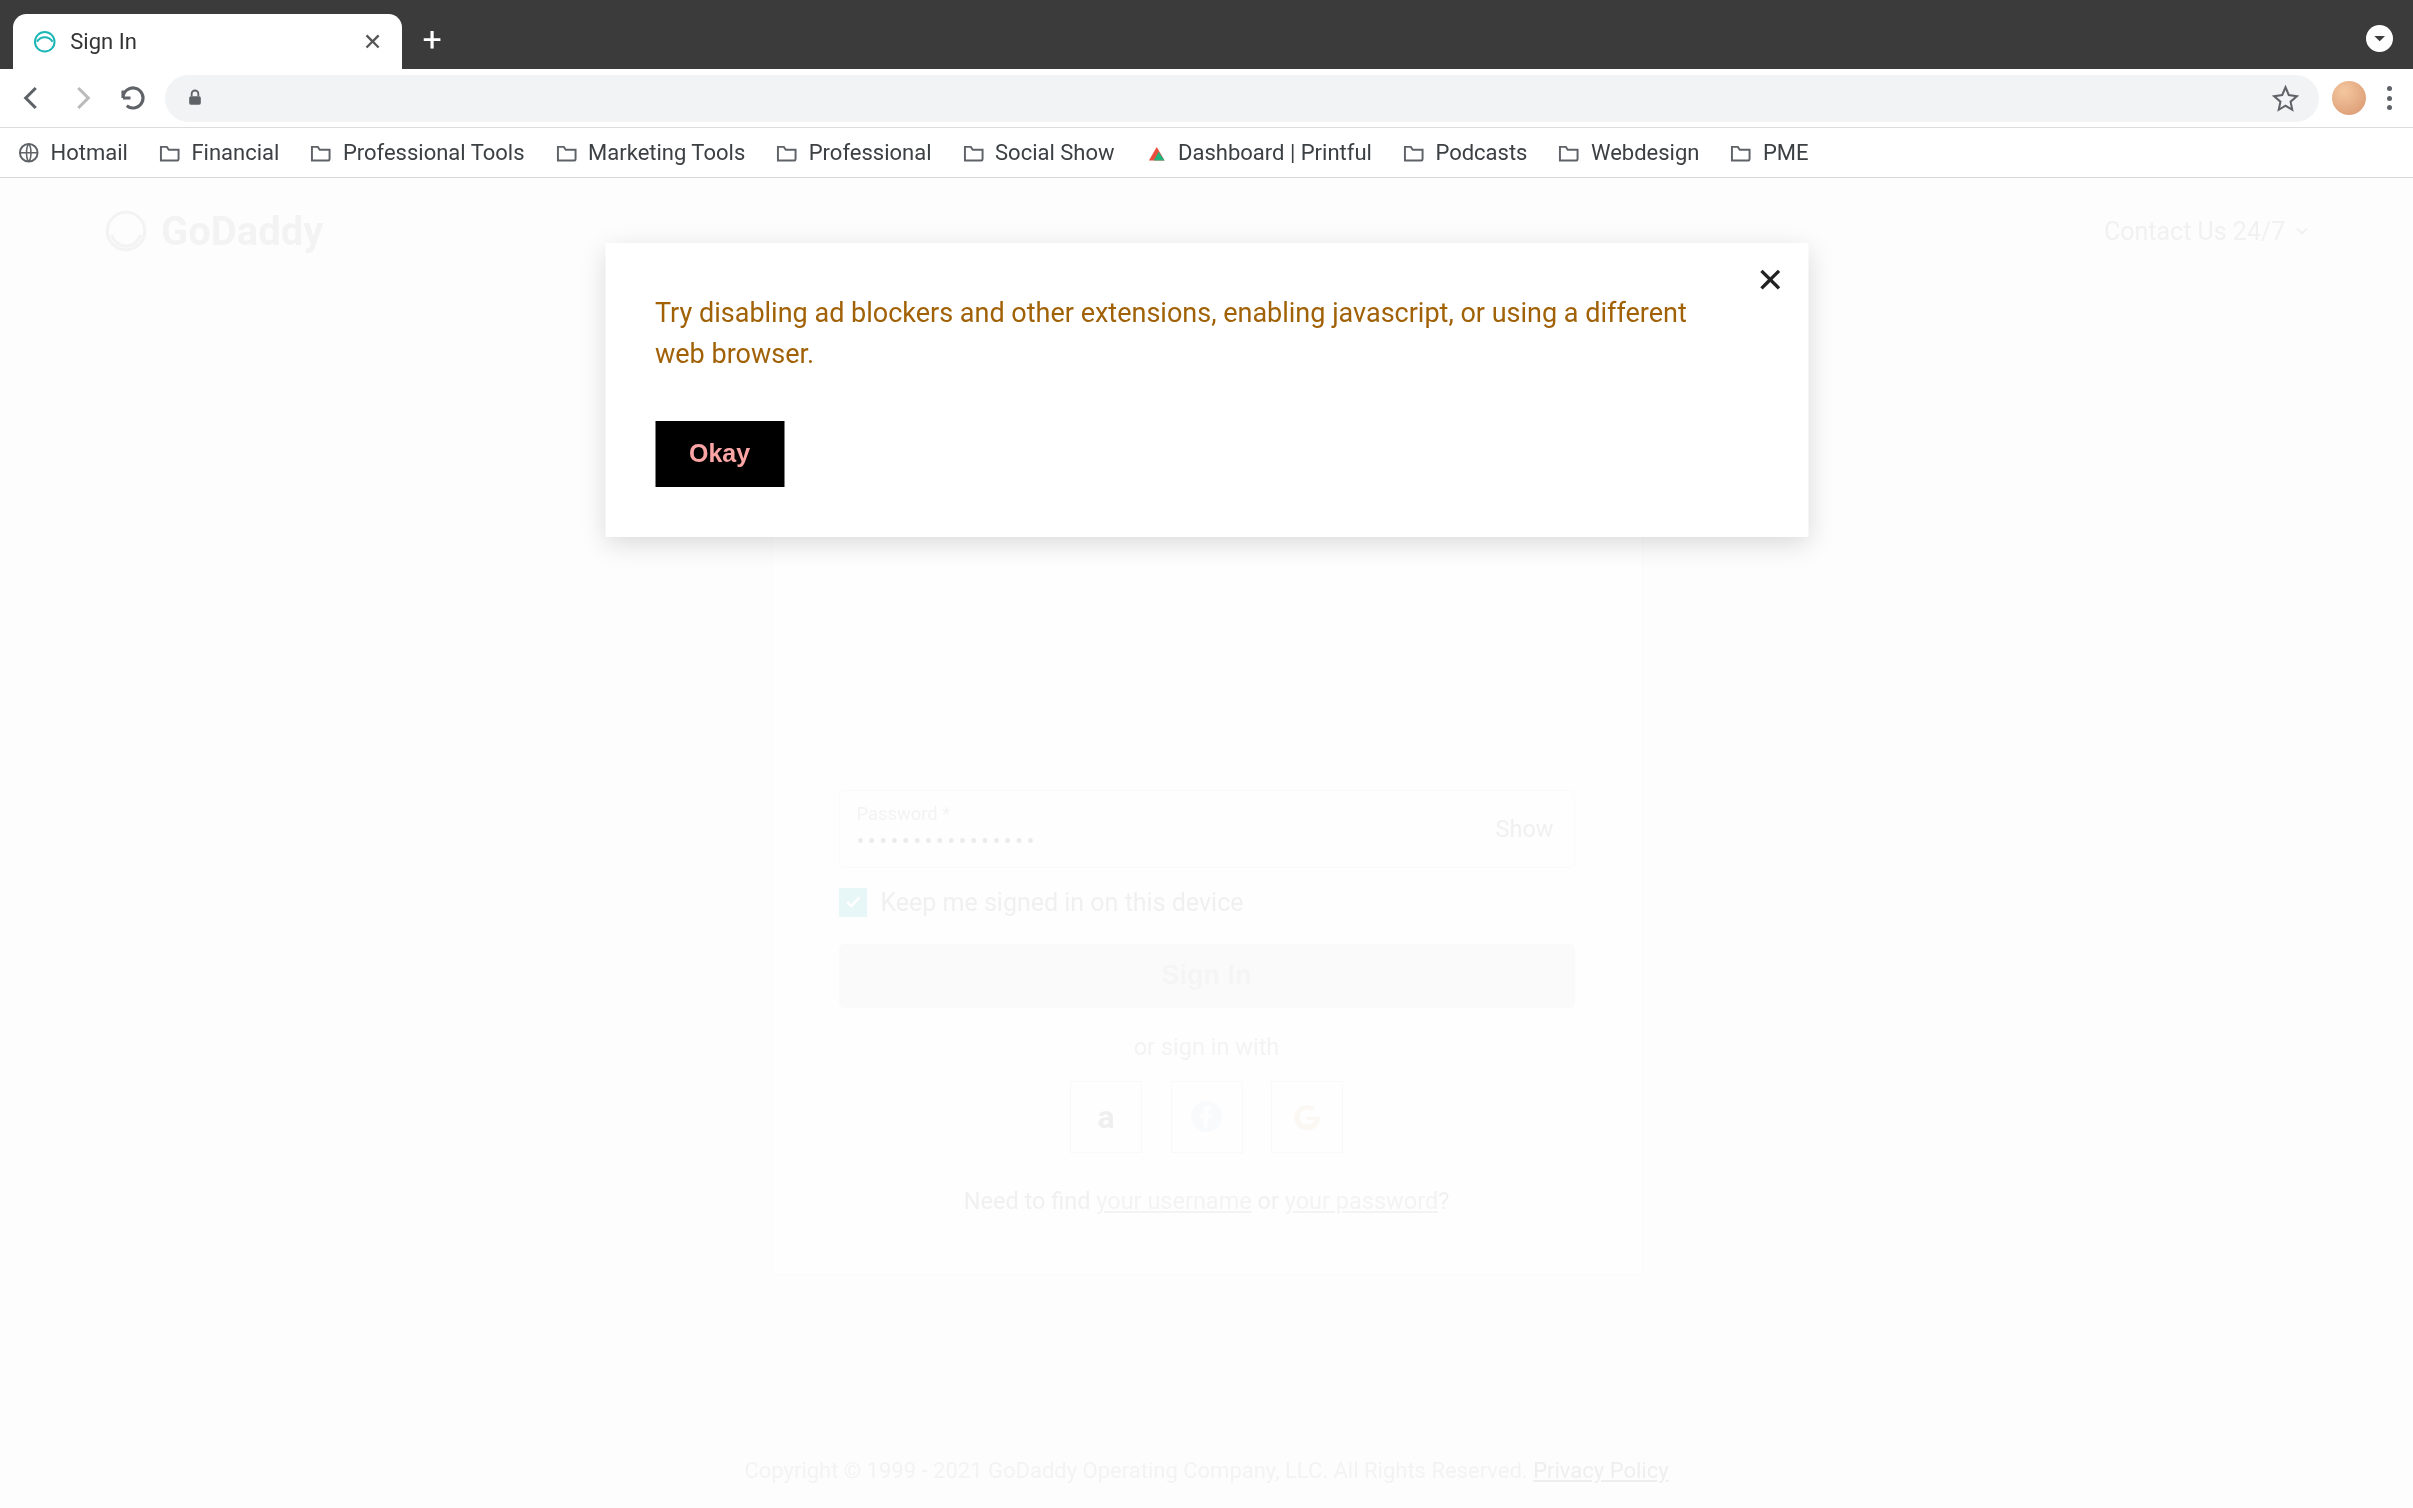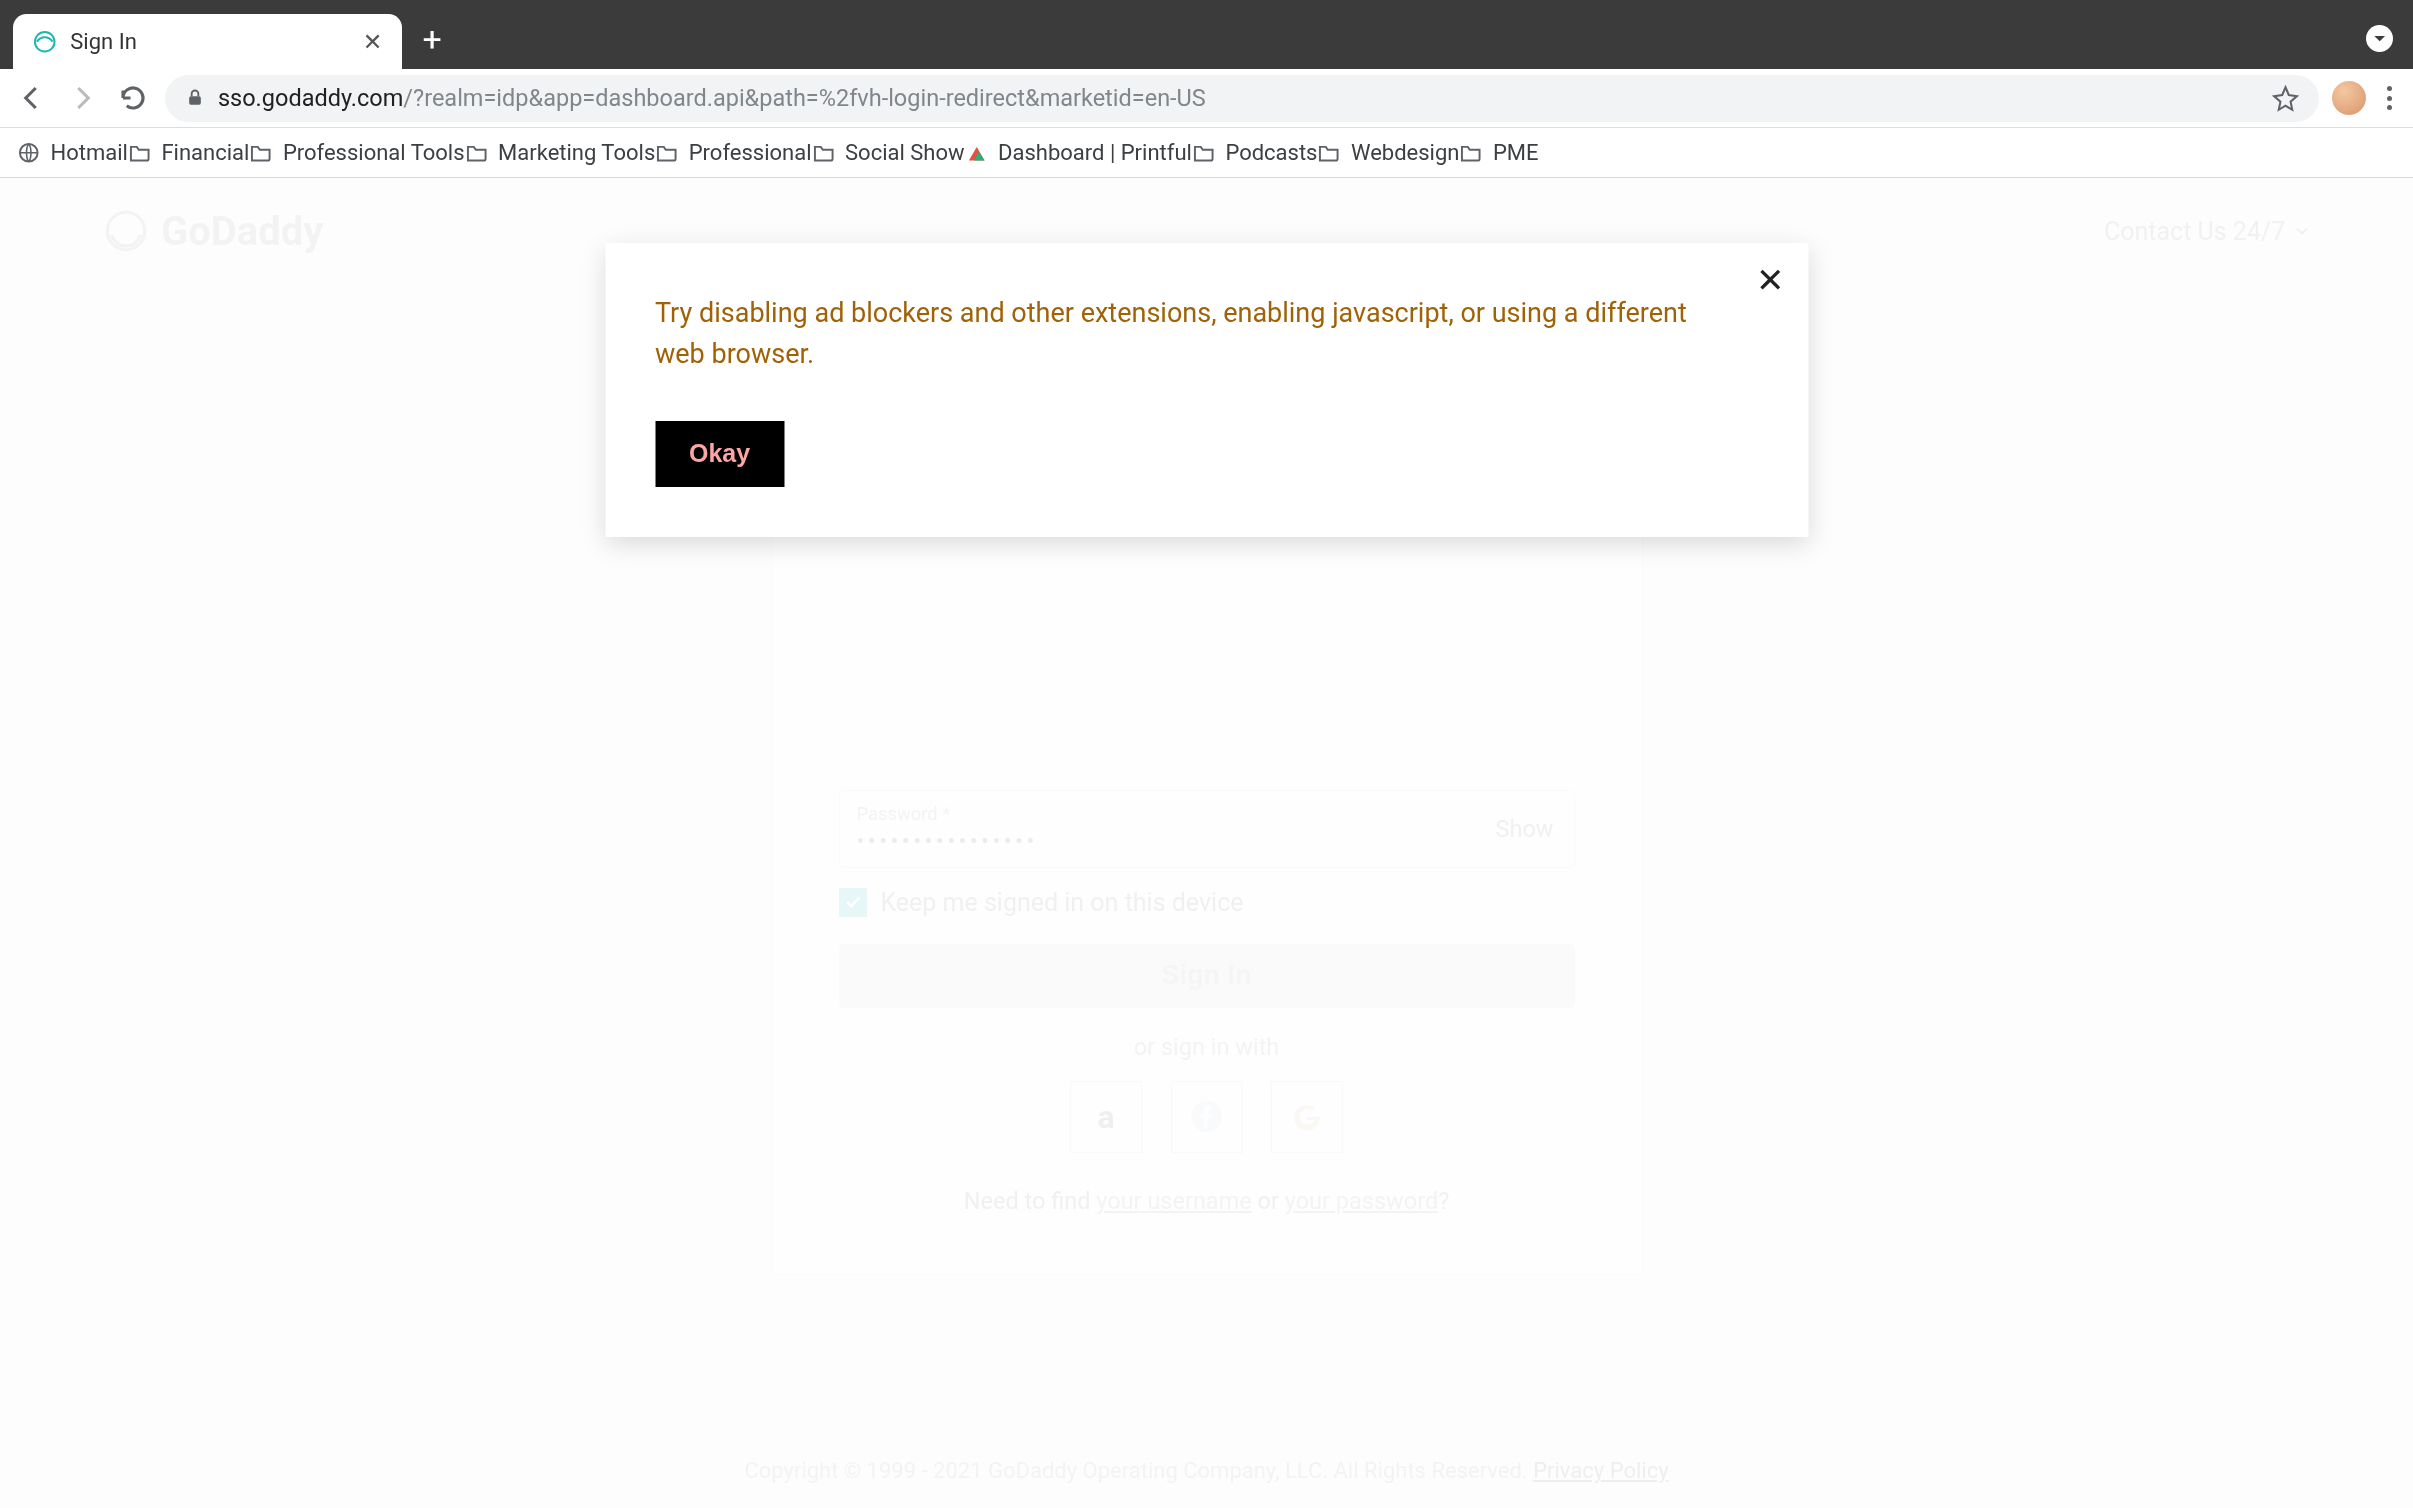--- a/index.html
+++ b/index.html
@@ -23,21 +23,21 @@
   .nav-btn.fwd svg { stroke:#bbb; }
   .omnibox { flex:1; height:47px; background:#f1f3f4; border-radius:23.5px; display:flex; align-items:center; padding:0 20px; gap:13.4px;}
   .omnibox .lock { width:20px; height:20px; }
   .omnibox .url { font-size:23.5px; color:#202124; white-space:nowrap; overflow:hidden;}
   .omnibox .url .faded { color:#80868b; }
   .omnibox .star { margin-left:auto; width:27px; height:27px; }
   .avatar { width:34px; height:34px; border-radius:50%; background: radial-gradient(circle at 35% 30%, #f4c79f, #d8956d); cursor:pointer;}
   .kebab { width:20px; display:flex; flex-direction:column; gap:4.2px; align-items:center; cursor:pointer; padding:6.7px;}
   .kebab span { width:5px; height:5px; background:#5f6368; border-radius:50%;}
 
-  .bookmarks { background:#fff; height: 50px; display:flex; align-items:center; padding: 0 17px; border-bottom:0.8px solid #d8d8d8;}
+  .bookmarks { background:#fff; height: 50px; display:flex; align-items:center; padding: 0 17px; gap: 30px; border-bottom:0.8px solid #d8d8d8;}
   .bm { display:flex; align-items:center; gap:10px; font-size:22px; color:#3c4043; cursor:pointer; white-space:nowrap;}
   .bm .folder-icon, .bm .globe-icon, .bm .tri-icon { width:23.5px; height:23.5px; }
 
   
   .page { position:relative; width:100%; height: calc(1508px - 69px - 59px - 50px); background:#f1f1f1;}
   .page-dimmed { position:absolute; inset:0; background:#f5f5f5; }
   .overlay { position:absolute; inset:0; background:rgba(255,255,255,0.78); z-index:5;}
 
   .gd-header { height:106px; display:flex; align-items:center; padding:0 101px; }
   .gd-logo { opacity:.4; display:flex; align-items:center; gap:10px;}
@@ -112,21 +112,20 @@
         <path d="M4 12a8 8 0 1 1 3 6.2 M4 12V6 M4 12h6"></path>
       </svg>
   </div>
   <div class="omnibox">
     <span class="lock">
       <svg viewBox="0 0 24 24">
           <rect x="5" y="10" width="14" height="10" rx="2" fill="#5f6368"></rect>
           <path d="M8 10V7a4 4 0 0 1 8 0v3" fill="none" stroke="#5f6368" stroke-width="2.2"></path>
         </svg>
     </span>
-    <span class="url"><span>sso.godaddy.com</span><span class="faded">/?realm=idp&amp;app=dashboard.api&amp;path=%2fvh-login-redirect&amp;marketid=en-US</span></span>
     <span class="star">
       <svg viewBox="0 0 24 24">
           <path d="M12 2l2.9 6.9L22 10l-5.5 4.8L18 22l-6-3.6L6 22l1.5-7.2L2 10l7.1-1.1z" fill="none" stroke="#5f6368" stroke-width="1.8"></path>
         </svg>
     </span>
   </div>
   <div class="avatar"></div>
   <div class="kebab">
       <span></span>
       <span></span>

